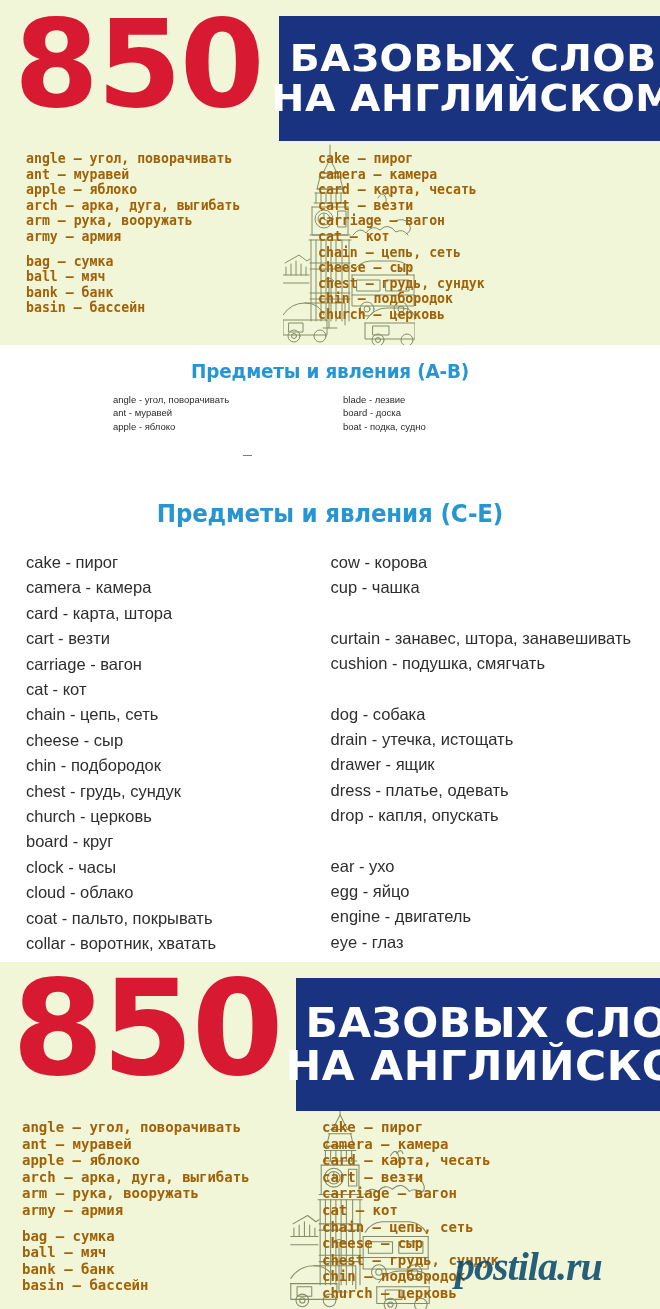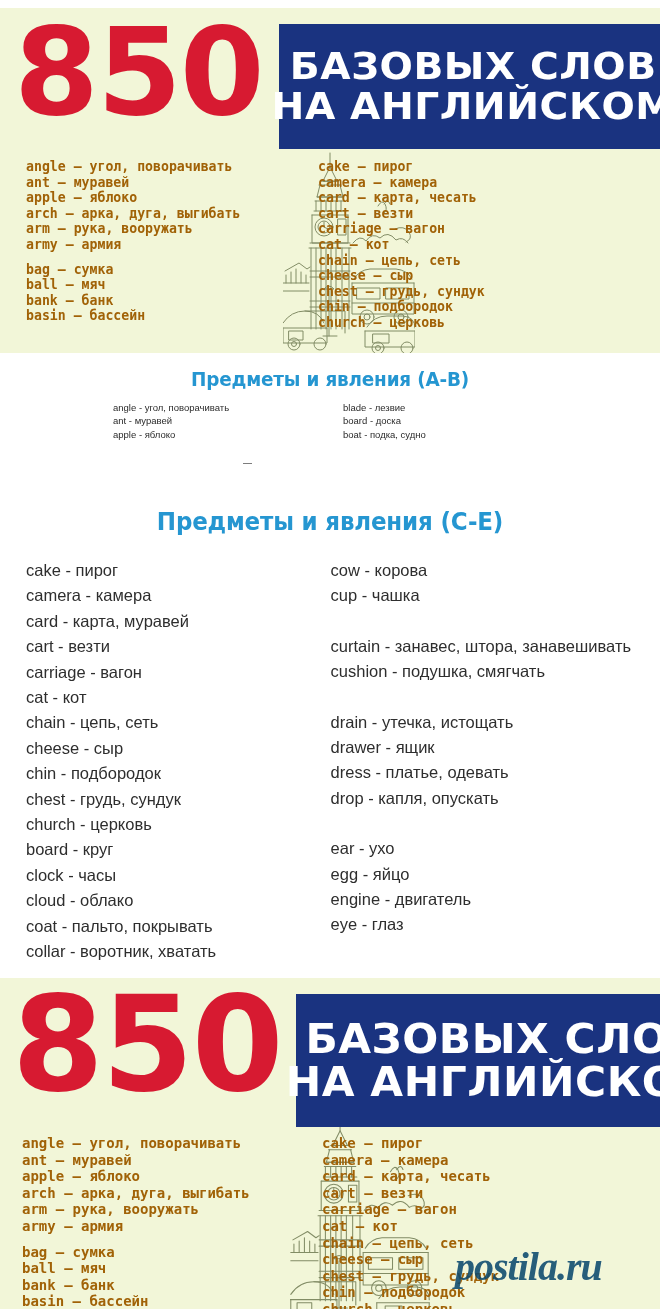--- a/index.html
+++ b/index.html
@@ -11,21 +11,20 @@
     font-family: "Liberation Sans", sans-serif;
     overflow: hidden;
     position: relative;
   }
 
   
   .panel-cream {
     position: relative;
     background: #f2f6d8;
     overflow: hidden;
-    margin-top: 8px;
   }
   #panel-top { height: 345px; }
 
   .banner {
     display: flex;
     align-items: flex-start;
     position: relative;
     z-index: 3;
   }
   .banner-number {
@@ -306,21 +305,21 @@
   <div class="ab-stray"></div>
 </section>
 
 <section id="panel-ce">
   <div class="sec-title">Предметы и явления (C-E)</div>
   <div class="ce-lists">
 
     <div class="col left">
       <div class="w-line">cake - пирог</div>
       <div class="w-line">camera - камера</div>
-      <div class="w-line">card - карта, муравей</div>
+      <div class="w-line">card - карта, штора</div>
       <div class="w-line">cart - везти</div>
       <div class="w-line">carriage - вагон</div>
       <div class="w-line">cat - кот</div>
       <div class="w-line">chain - цепь, сеть</div>
       <div class="w-line">cheese - сыр</div>
       <div class="w-line">chin - подбородок</div>
       <div class="w-line">chest - грудь, сундук</div>
       <div class="w-line">church - церковь</div>
       <div class="w-line">board - круг</div>
       <div class="w-line">clock - часы</div>
@@ -331,20 +330,21 @@
 
     </div>
 
     <div class="col right">
       <div class="w-line">cow - корова</div>
       <div class="w-line">cup - чашка</div>
       <div class="w-gap"></div>
       <div class="w-line wrap">curtain - занавес, штора, занавешивать</div>
       <div class="w-line">cushion - подушка, смягчать</div>
       <div class="w-gap"></div>
+      <div class="w-line">dog - собака</div>
       <div class="w-line">drain - утечка, истощать</div>
       <div class="w-line">drawer - ящик</div>
       <div class="w-line">dress - платье, одевать</div>
       <div class="w-line">drop - капля, опускать</div>
       <div class="w-gap"></div>
       <div class="w-line">ear - ухо</div>
       <div class="w-line">egg - яйцо</div>
       <div class="w-line">engine - двигатель</div>
       <div class="w-line">eye - глаз</div>
     </div>

